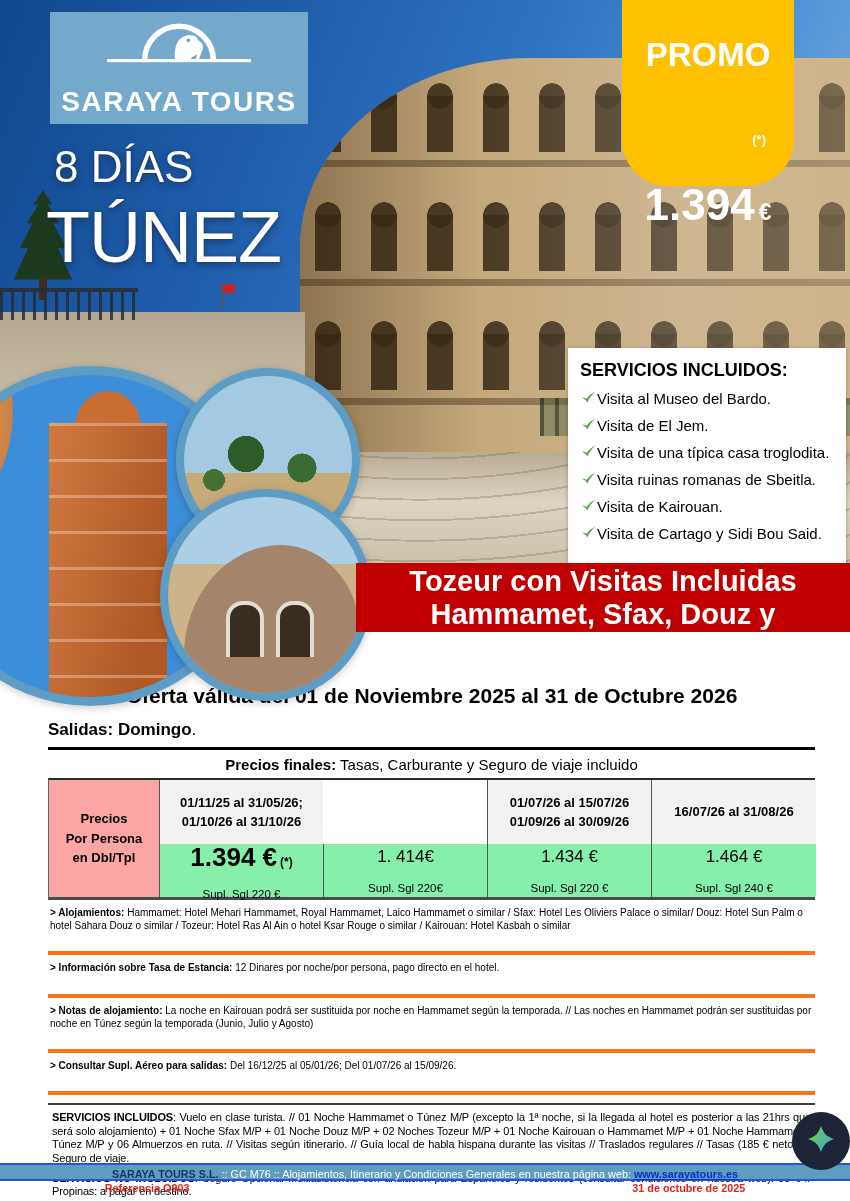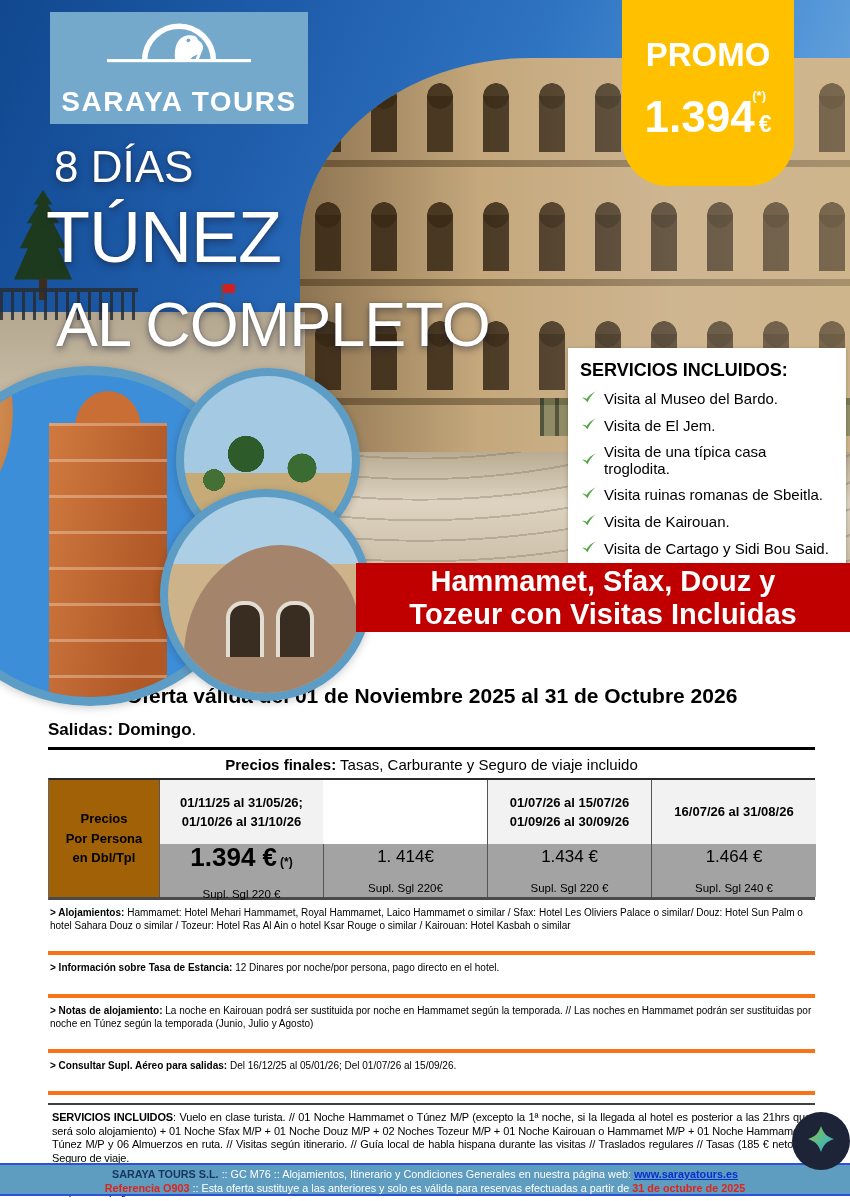--- a/index.html
+++ b/index.html
@@ -41,38 +41,38 @@
   .flag{position:absolute;left:223px;top:284px;width:12px;height:9px;background:#c22;}
 
   
   .logo{position:absolute;left:50px;top:12px;width:258px;height:112px;background:#74a9cc;
         display:flex;flex-direction:column;align-items:center;}
   .logo svg{display:block;margin-top:4px;}
   .logo-name{color:#fff;font-weight:bold;font-size:28px;letter-spacing:1.5px;margin-top:-2px;}
 
   
   .promo{position:absolute;left:622px;top:0;width:172px;height:186px;background:#FFC000;
-        border-radius:0 0 46px 46px;color:#fff;display:flex;flex-direction:column;align-items:center;}
+        border-radius:0 0 46px 46px;color:#fff;display:flex;flex-direction:column;align-items:center;gap:44px;}
   .promo-label{font-size:33px;font-weight:bold;margin-top:36px;}
   .promo-mark{align-self:flex-end;margin:14px 28px -8px 0;font-size:13px;font-weight:bold;}
   .promo-price{font-size:44px;font-weight:bold;line-height:1;}
   .promo-cur{font-size:23px;font-weight:bold;margin-left:4px;}
 
   
   .hero-days,.hero-t1,.hero-t2{position:absolute;color:#fff;font-weight:normal;
         text-shadow:0 3px 7px rgba(25,30,55,.55),0 0 2px rgba(0,0,0,.3);white-space:nowrap;}
   .hero-days{left:54px;top:142px;font-size:44px;}
   .hero-t1{left:46px;top:196px;font-size:72px;letter-spacing:-1px;}
   .hero-t2{left:56px;top:288px;font-size:63px;letter-spacing:-1px;}
 
   
   .services{position:absolute;left:568px;top:348px;width:278px;min-height:190px;background:#fff;
         padding:10px 12px 12px;box-sizing:border-box;box-shadow:0 1px 4px rgba(0,0,0,.25);}
   .services-title{font-size:18px;font-weight:bold;margin:2px 0 8px;}
-  .svc{display:flex;align-items:center;gap:7px;font-size:15px;margin:8px 0;}
+  .svc{display:flex;align-items:center;font-size:15px;margin:8px 0;}
   .svc svg{flex:0 0 auto;}
 
   
   .circle{position:absolute;border-radius:50%;border:9px solid #5d9cc4;overflow:hidden;z-index:5;
         box-shadow:0 2px 8px rgba(0,0,0,.2);}
   .c-big{left:-80px;top:366px;width:322px;height:322px;
         background:linear-gradient(#3d8ed8 0 100%);}
   .c-big .minaret{position:absolute;left:120px;top:48px;width:118px;height:290px;
         background:
           repeating-linear-gradient(to bottom, rgba(255,235,215,.35) 0 3px, rgba(0,0,0,0) 3px 36px),
@@ -105,38 +105,38 @@
   .oferta{text-align:center;font-size:21px;font-weight:bold;}
   .salidas{margin-top:12px;font-size:17px;font-weight:bold;border-bottom:3px solid #000;padding-bottom:7px;}
   .salidas .tail{font-weight:normal;}
   .pf{text-align:center;font-size:15px;padding:6px 0 5px;}
   .pf b{font-weight:bold;}
 
   .ptable{display:grid;grid-template-columns:110px 164px 164px 164px 165px;grid-template-rows:64px 53px;
         border-top:2px solid #2b2b2b;border-bottom:3px solid #4a4a4a;border-left:1px solid #666;}
   .cell{display:flex;flex-direction:column;align-items:center;justify-content:center;text-align:center;}
   .vl{border-left:1px solid #555;}
-  .rowhead{grid-row:1/3;grid-column:1;background:#a16207;font-size:13px;font-weight:bold;line-height:1.5;justify-content:center;}
+  .rowhead{grid-row:1/3;grid-column:1;background:#fca5a5;font-size:13px;font-weight:bold;line-height:1.5;justify-content:center;}
   .dates{background:#f2f2f2;font-size:13px;font-weight:bold;line-height:1.5;}
-  .pricecell{background:#a3a3a3;}
+  .pricecell{background:#86efac;}
   .price-main{font-size:17px;}
   .price-big .price-main{font-size:26px;font-weight:bold;}
   .price-mark{font-size:12px;font-weight:bold;margin-left:3px;}
   .supl{font-size:11.5px;margin-top:15px;}
 
   .note{border-bottom:4px solid #f97316;padding:6px 2px 19px;font-size:10px;line-height:1.32;}
   .note b{font-weight:bold;}
   .thickline{height:2px;background:#3f3f3f;margin-top:8px;}
 
   .fine{margin-top:4px;}
   .fine p{margin:6px 4px;font-size:11px;line-height:1.24;letter-spacing:-0.15px;text-align:justify;}
   .fine b{font-weight:bold;}
 
   
-  .footer{position:absolute;left:0;top:1163px;width:850px;height:33px;background:#5E9CC0;z-index:10;
+  .footer{position:absolute;left:0;top:1163px;width:850px;height:18px;background:#5E9CC0;z-index:10;
         border-top:2px solid #2b52d8;border-bottom:2px solid #2b52d8;box-sizing:border-box;
         text-align:center;color:#fff;font-size:10.8px;line-height:14px;padding-top:2px;}
   .footer .co{color:#17365D;font-weight:bold;}
   .footer a{color:#0a2fd0;font-weight:bold;}
   .footer .rd{color:#e2231a;font-weight:bold;margin-top:36px;}
 
   
   .widget{position:absolute;left:792px;top:1112px;width:58px;height:58px;border-radius:50%;
         background:#1d2438;z-index:11;display:flex;align-items:center;justify-content:center;cursor:pointer;}
 </style>
@@ -174,21 +174,20 @@
     </div>
 
     <div class="promo">
       <div class="promo-label">PROMO</div>
       <div class="promo-mark">(*)</div>
       <div class="promo-price"><span>1.394</span><span class="promo-cur">€</span></div>
     </div>
 
     <div class="hero-days">8 DÍAS</div>
     <div class="hero-t1">TÚNEZ</div>
-    <div class="hero-t2">AL COMPLETO</div>
 
     <div class="services">
       <div class="services-title">SERVICIOS INCLUIDOS:</div>
       <div class="svc">
           <span><svg viewBox="0 0 22 20" width="17" height="16">
               <path d="M2.5 11 C6 12.5 8 14.5 9.5 17 C12 11 16 6 20.5 2.5 C15 5 10.5 9 8.5 12.5 C7 11 5 10.5 2.5 11 Z" fill="#57A64A"></path>
             </svg></span>
           <span>Visita al Museo del Bardo.</span>
         </div>
       <div class="svc">
@@ -230,22 +229,22 @@
     <div class="minaret"></div>
   </div>
   <div class="circle c-palm"></div>
   <div class="circle c-trog">
     <div class="mound"></div>
     <div class="door d1"></div>
     <div class="door d2"></div>
   </div>
 
   <div class="banner">
+    <div>Tozeur con Visitas Incluidas</div>
     <div>Hammamet, Sfax, Douz y</div>
-    <div>Tozeur con Visitas Incluidas</div>
   </div>
 
   <div class="lower">
     <div class="oferta">Oferta válida del 01 de Noviembre 2025 al 31 de Octubre 2026</div>
 
     <div class="salidas"><span>Salidas: Domingo</span><span class="tail">.</span></div>
 
     <div class="pf"><b>Precios finales:</b><span> Tasas, Carburante y Seguro de viaje incluido</span></div>
 
     <div class="ptable">

